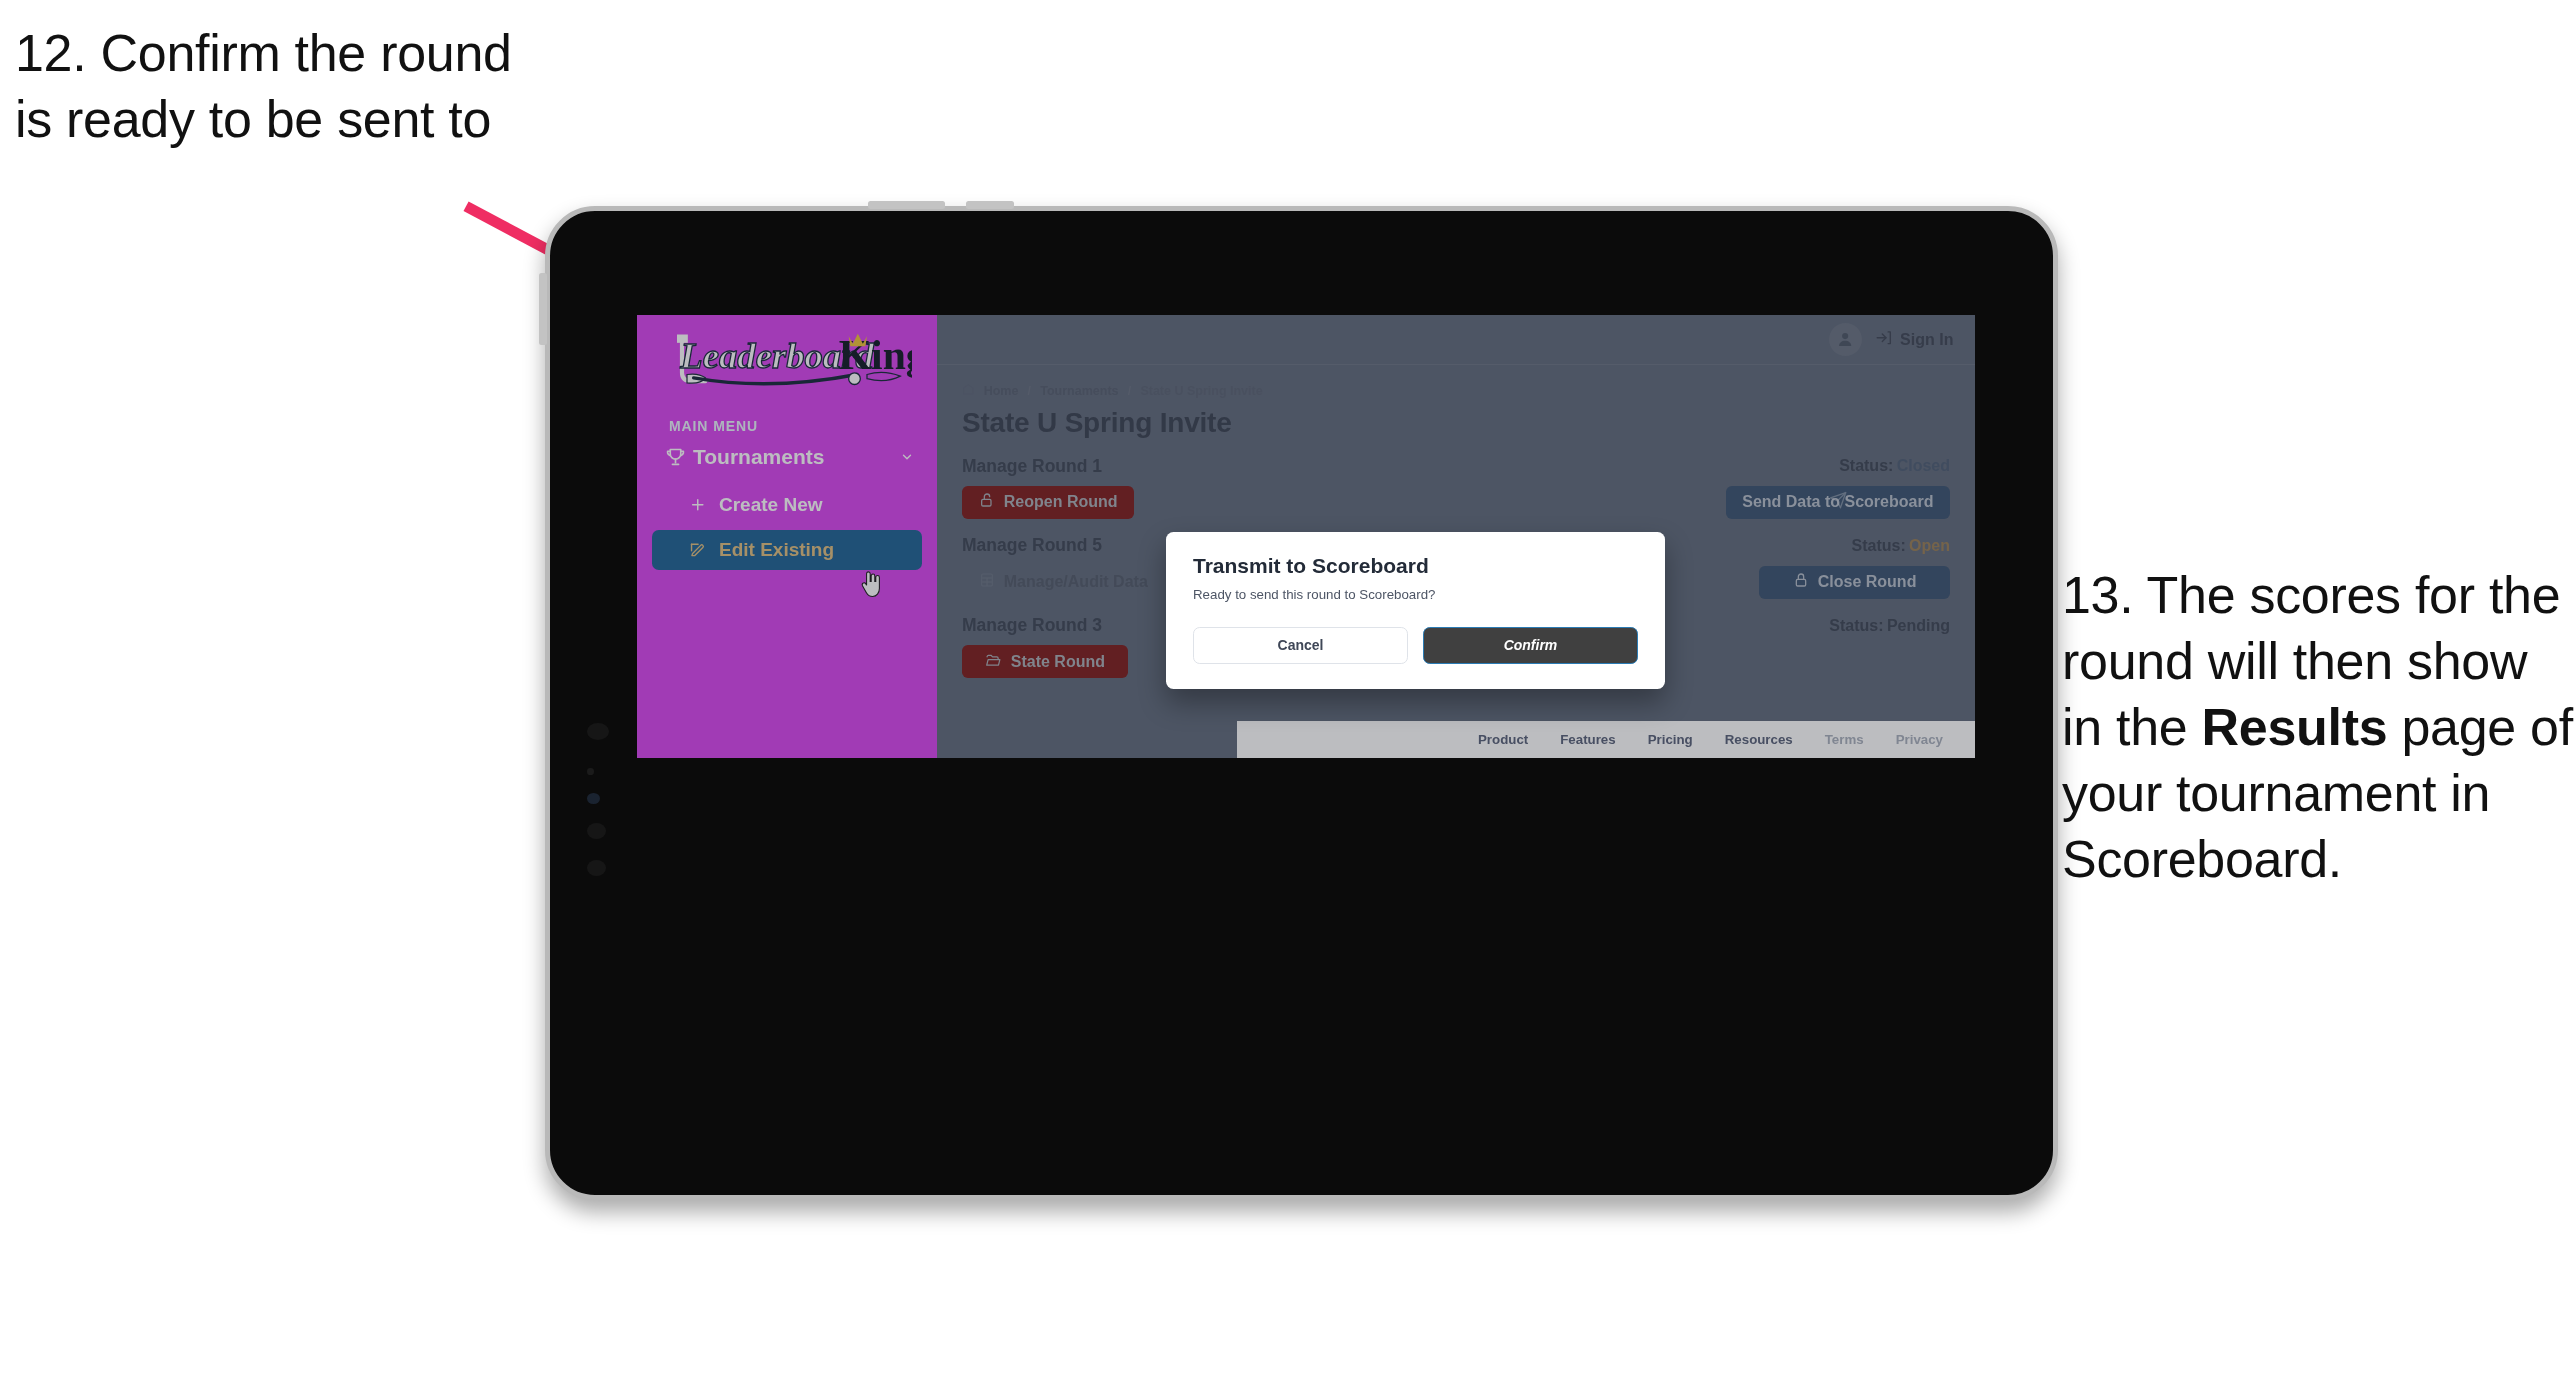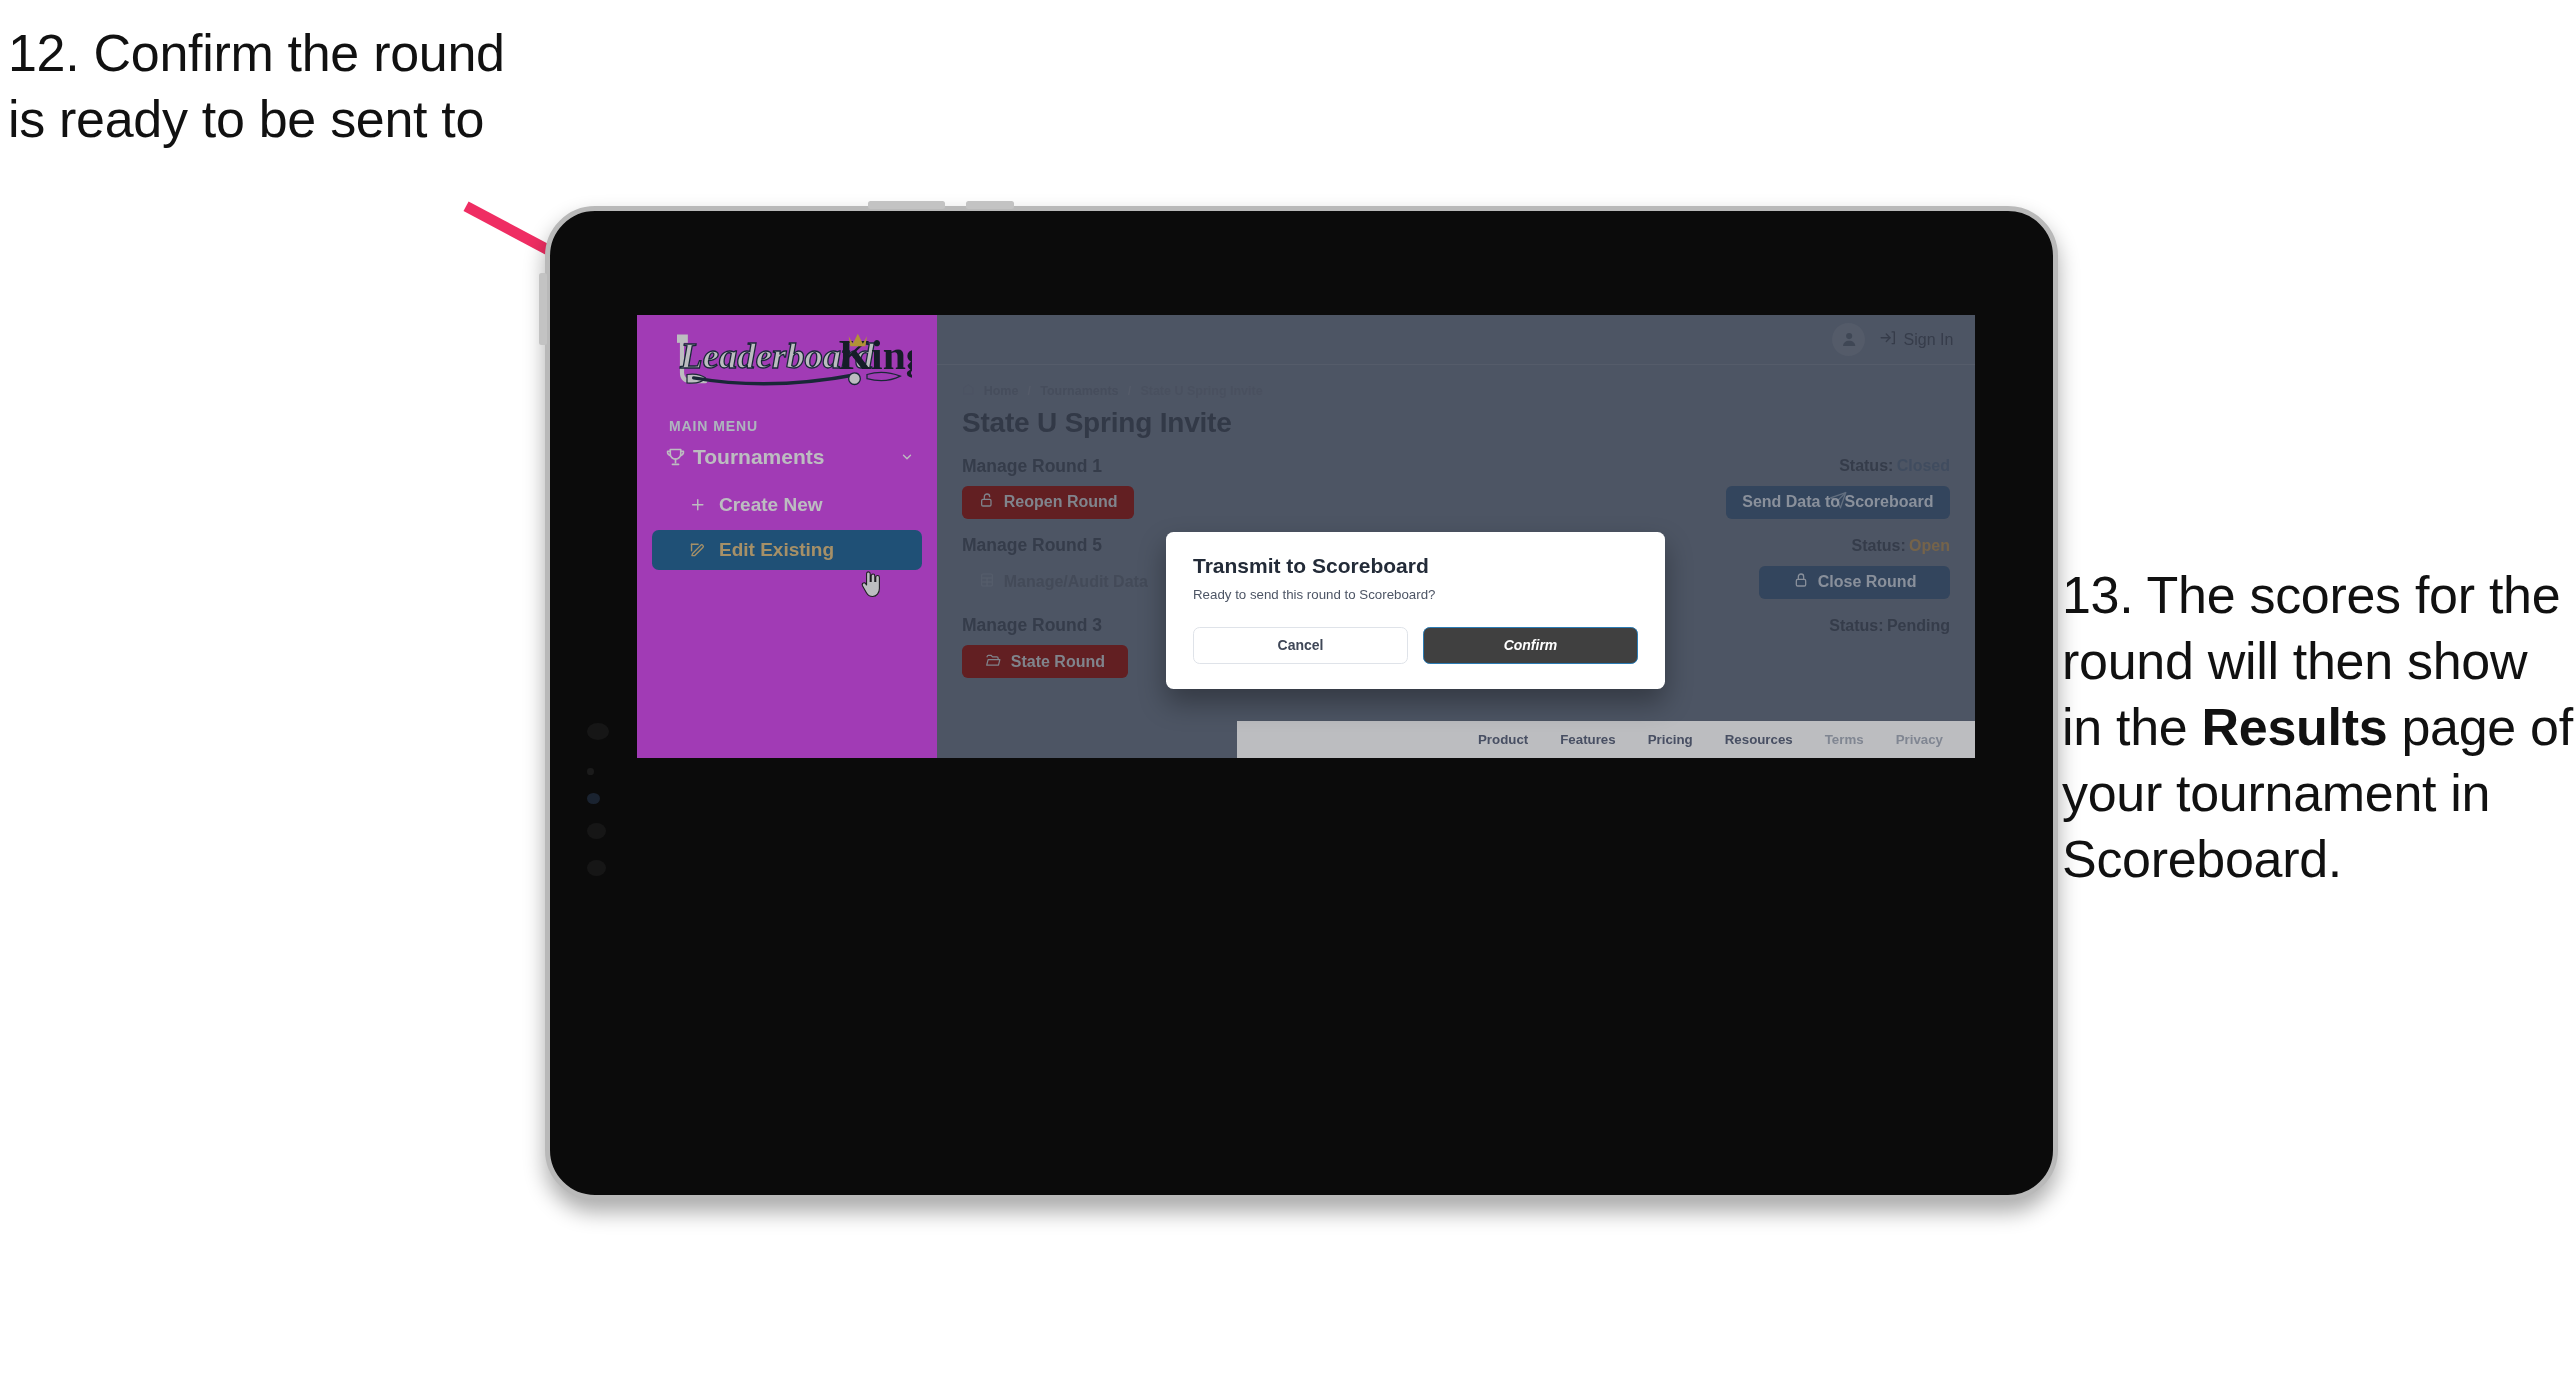--- a/index.html
+++ b/index.html
@@ -14,21 +14,21 @@
   
   .annot {
     position: absolute;
     color: #111111;
     font-size: 52px;
     line-height: 1.27;
     font-weight: 400;
     letter-spacing: -0.3px;
   }
   .annot b { font-weight: 700; }
-  #annot-left  { left: 8px; top: 20px; width: 632px; }
+  #annot-left  { left: 15px; top: 20px; width: 632px; }
   #annot-right { left: 2062px; top: 562px; width: 516px; }
 
   .arrow-layer { position:absolute; left:0; top:0; width:2576px; height:1386px; pointer-events:none; }
 
   
   #tablet {
     position: absolute;
     left: 545px; top: 206px;
     width: 1513px; height: 994px;
     border-radius: 50px;
@@ -103,21 +103,21 @@
   #topbar {
     height: 50px; border-bottom: 0.8px solid #6c7484;
     display:flex; align-items:center; justify-content:flex-end;
     padding-right: 21.6px; gap: 13.3px;
   }
   .avatar {
     width: 33px; height: 33px; border-radius:50%;
     background:#69728340; background:#6a7383;
     display:flex; align-items:center; justify-content:center;
   }
-  .signin { display:flex; align-items:center; gap:7.5px; color:#3f4757; font-size:16px; font-weight:400; }
+  .signin { display:flex; align-items:center; gap:7.5px; color:#3f4757; font-size:16px; font-weight:700; }
 
   #content { padding: 18.3px 25px 0 25px; position: relative; flex: 1; }
   .crumb { display:flex; align-items:center; gap:9.2px; color:#565f70; font-size:12.5px; font-weight:600; }
   .crumb .sep { color:#6a7383; }
   .crumb .cur { color:#5b6475; }
   #page-title { color:#3a4252; font-size:28px; font-weight:700; margin-top:8.3px; letter-spacing:-0.2px; }
 
   .round-block { margin-top: 16.6px; }
   .round-head { display:flex; align-items:center; justify-content:space-between; }
   .round-name { color:#3e4757; font-size:17.5px; font-weight:700; }

